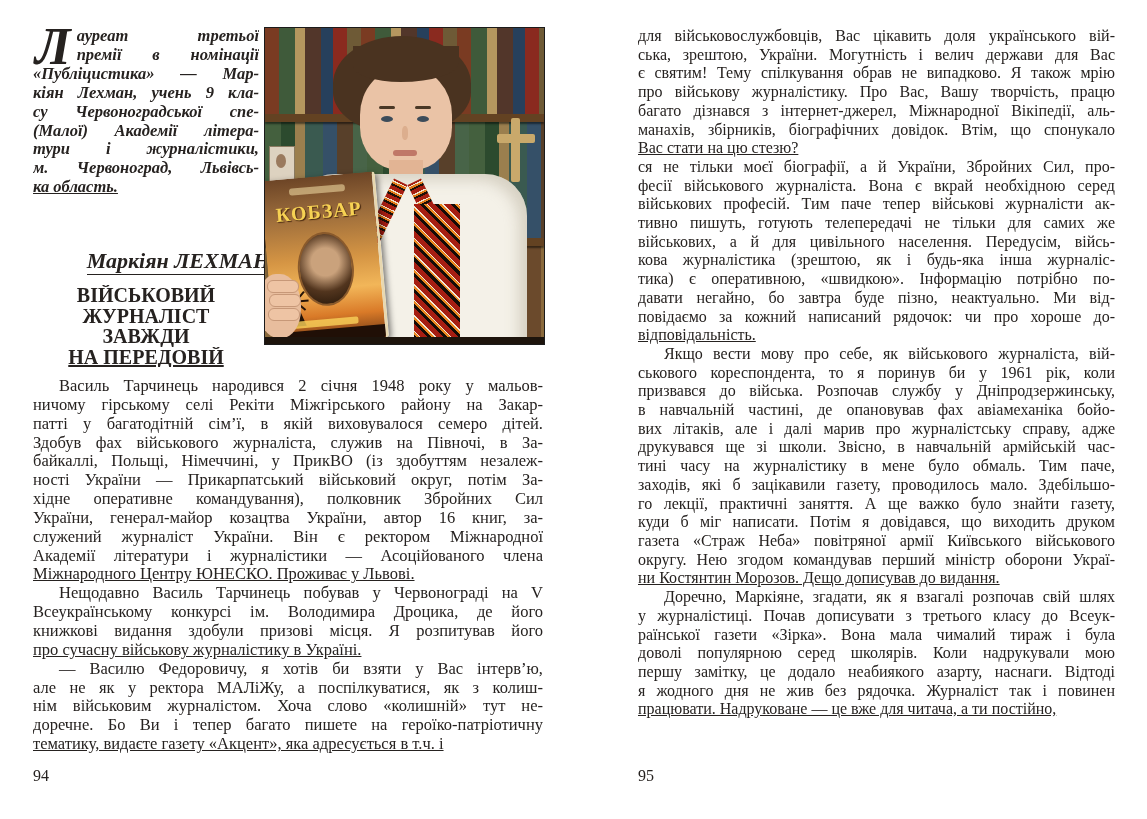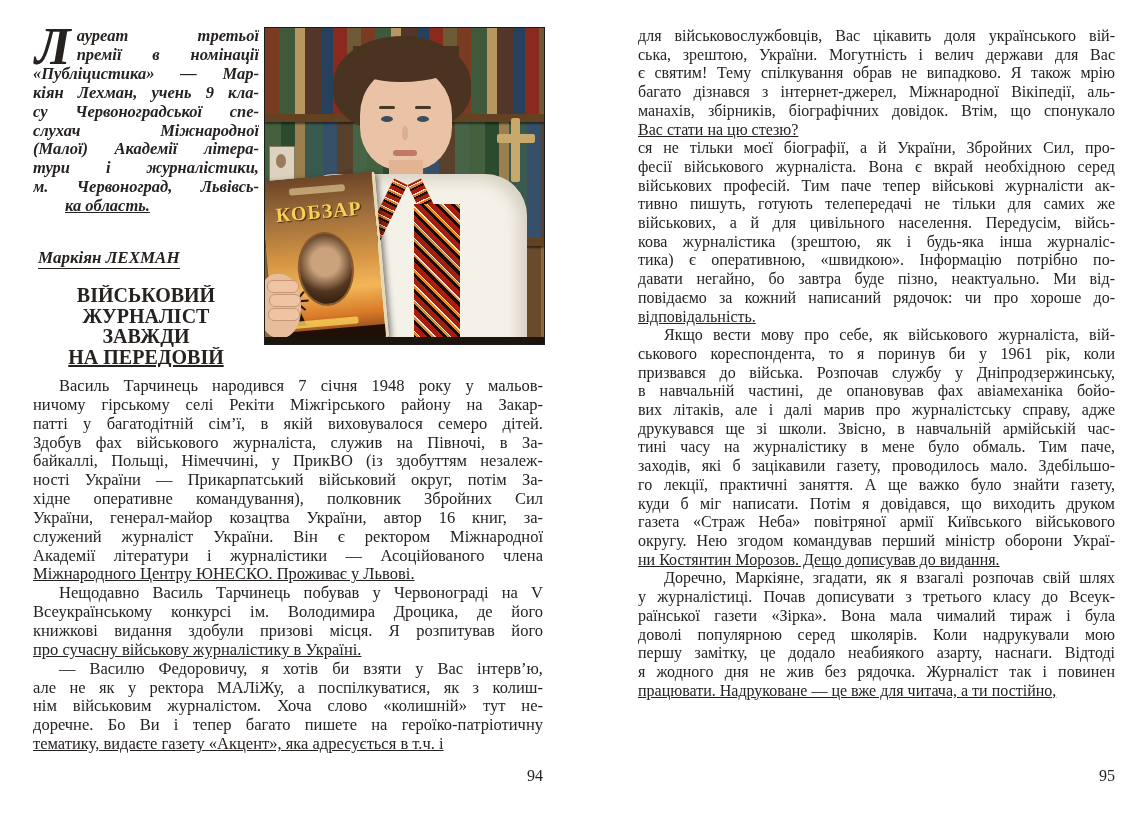--- a/index.html
+++ b/index.html
@@ -14,39 +14,39 @@
   .line{text-align:justify;text-align-last:justify;white-space:nowrap;overflow:hidden;}
   .line.pl{text-align-last:left;text-decoration:underline;}
   .line.ind{text-indent:26px;}
 
   
   .intro{
     position:absolute;left:0;top:0;width:226px;
     font-style:italic;font-weight:bold;font-size:16.5px;line-height:18.9px;
   }
   .intro .line{text-align-last:justify;}
-  .intro .line.pl{text-align-last:left;margin-left:32px;}
+  .intro .line.pl{text-align-last:left;}
   .dropcap{
     float:left;font-size:52px;line-height:34px;height:34px;
     padding:3px 6px 0 2px;font-style:italic;font-weight:bold;
   }
   .author{
-    position:absolute;left:5px;top:221px;width:226px;text-align:left;
-    font-style:italic;font-weight:bold;font-size:17px;
+    position:absolute;left:11px;top:221px;width:226px;text-align:right;
+    font-style:italic;font-weight:bold;font-size:22px;
   }
   .author span{border-bottom:1.5px solid #262220;padding-bottom:1px;}
   .heading{position:absolute;left:0;top:258px;width:226px;font-weight:bold;font-size:20px;line-height:20.6px;}
   .heading .line{text-align:right;text-align-last:center;white-space:nowrap;}
 
   .bodytext{position:absolute;left:0;top:350px;width:510px;}
   #pageL .bodytext .line{font-size:16.5px;line-height:18.85px;}
   #pageR .bodytext{top:0;width:477px;}
   #pageR .bodytext .line{font-size:16px;line-height:18.7px;}
 
-  .pagenum{position:absolute;top:740px;left:0;width:100%;text-align:right;font-size:16px;}
+  .pagenum{position:absolute;top:740px;left:0;width:100%;text-align:left;font-size:16px;}
 
   
   .photo{
     position:absolute;left:231px;top:0;width:279px;height:316px;
     background:#33210f;border:1px solid #1b1b1b;overflow:hidden;
   }
   .shelfrow{position:absolute;left:0;width:100%;}
   .row1{top:0;height:86px;background:repeating-linear-gradient(90deg,
       #7a3b22 0 14px,#3f5a3a 14px 30px,#b5975f 30px 40px,#52362a 40px 56px,
       #27405c 56px 68px,#8a2a1f 68px 82px,#6e5a36 82px 96px);}
@@ -111,21 +111,20 @@
 <div class="page" id="pageL">
 
   <div class="intro">
     <span class="dropcap">Л</span>
   <div class="para">
         <div class="line">ауреат третьої</div>
         <div class="line">премії в номінації</div>
         <div class="line">«Публіцистика» — Мар-</div>
         <div class="line">кіян Лехман, учень 9 кла-</div>
         <div class="line">су Червоноградської спе-</div>
-        <div class="line">слухач Міжнародної</div>
         <div class="line">(Малої) Академії літера-</div>
         <div class="line">тури і журналістики,</div>
         <div class="line">м. Червоноград, Львівсь-</div>
         <div class="line pl">ка область.</div>
       </div>
     </div>
 
   <div class="author">
     <span>Маркіян ЛЕХМАН</span>
   </div>
@@ -178,21 +177,21 @@
     </div>
     <div class="hand"></div>
     <div class="finger f1"></div>
     <div class="finger f2"></div>
     <div class="finger f3"></div>
     <div class="photo-bottom"></div>
   </div>
 
   <div class="bodytext">
       <div class="para">
-        <div class="line ind">Василь Тарчинець народився 7 січня 1948 року у мальов-</div>
+        <div class="line ind">Василь Тарчинець народився 2 січня 1948 року у мальов-</div>
         <div class="line">ничому гірському селі Рекіти Міжгірського району на Закар-</div>
         <div class="line">патті у багатодітній сім’ї, в якій виховувалося семеро дітей.</div>
         <div class="line">Здобув фах військового журналіста, служив на Півночі, в За-</div>
         <div class="line">байкаллі, Польщі, Німеччині, у ПрикВО (із здобуттям незалеж-</div>
         <div class="line">ності України — Прикарпатський військовий округ, потім За-</div>
         <div class="line">хідне оперативне командування), полковник Збройних Сил</div>
         <div class="line">України, генерал-майор козацтва України, автор 16 книг, за-</div>
         <div class="line">служений журналіст України. Він є ректором Міжнародної</div>
         <div class="line">Академії літератури і журналістики — Асоційованого члена</div>
         <div class="line pl">Міжнародного Центру ЮНЕСКО. Проживає у Львові.</div>
@@ -214,20 +213,21 @@
 
   <div class="pagenum">94</div>
 </div>
 
 <div class="page" id="pageR">
   <div class="bodytext">
       <div class="para">
         <div class="line">для військовослужбовців, Вас цікавить доля українського вій-</div>
         <div class="line">ська, зрештою, України. Могутність і велич держави для Вас</div>
         <div class="line">є святим! Тему спілкування обрав не випадково. Я також мрію</div>
+        <div class="line">про військову журналістику. Про Вас, Вашу творчість, працю</div>
         <div class="line">багато дізнався з інтернет-джерел, Міжнародної Вікіпедії, аль-</div>
         <div class="line">манахів, збірників, біографічних довідок. Втім, що спонукало</div>
         <div class="line pl">Вас стати на цю стезю?</div>
       </div>
       <div class="para">
         <div class="line">ся не тільки моєї біографії, а й України, Збройних Сил, про-</div>
         <div class="line">фесії військового журналіста. Вона є вкрай необхідною серед</div>
         <div class="line">військових професій. Тим паче тепер військові журналісти ак-</div>
         <div class="line">тивно пишуть, готують телепередачі не тільки для самих же</div>
         <div class="line">військових, а й для цивільного населення. Передусім, війсь-</div>

